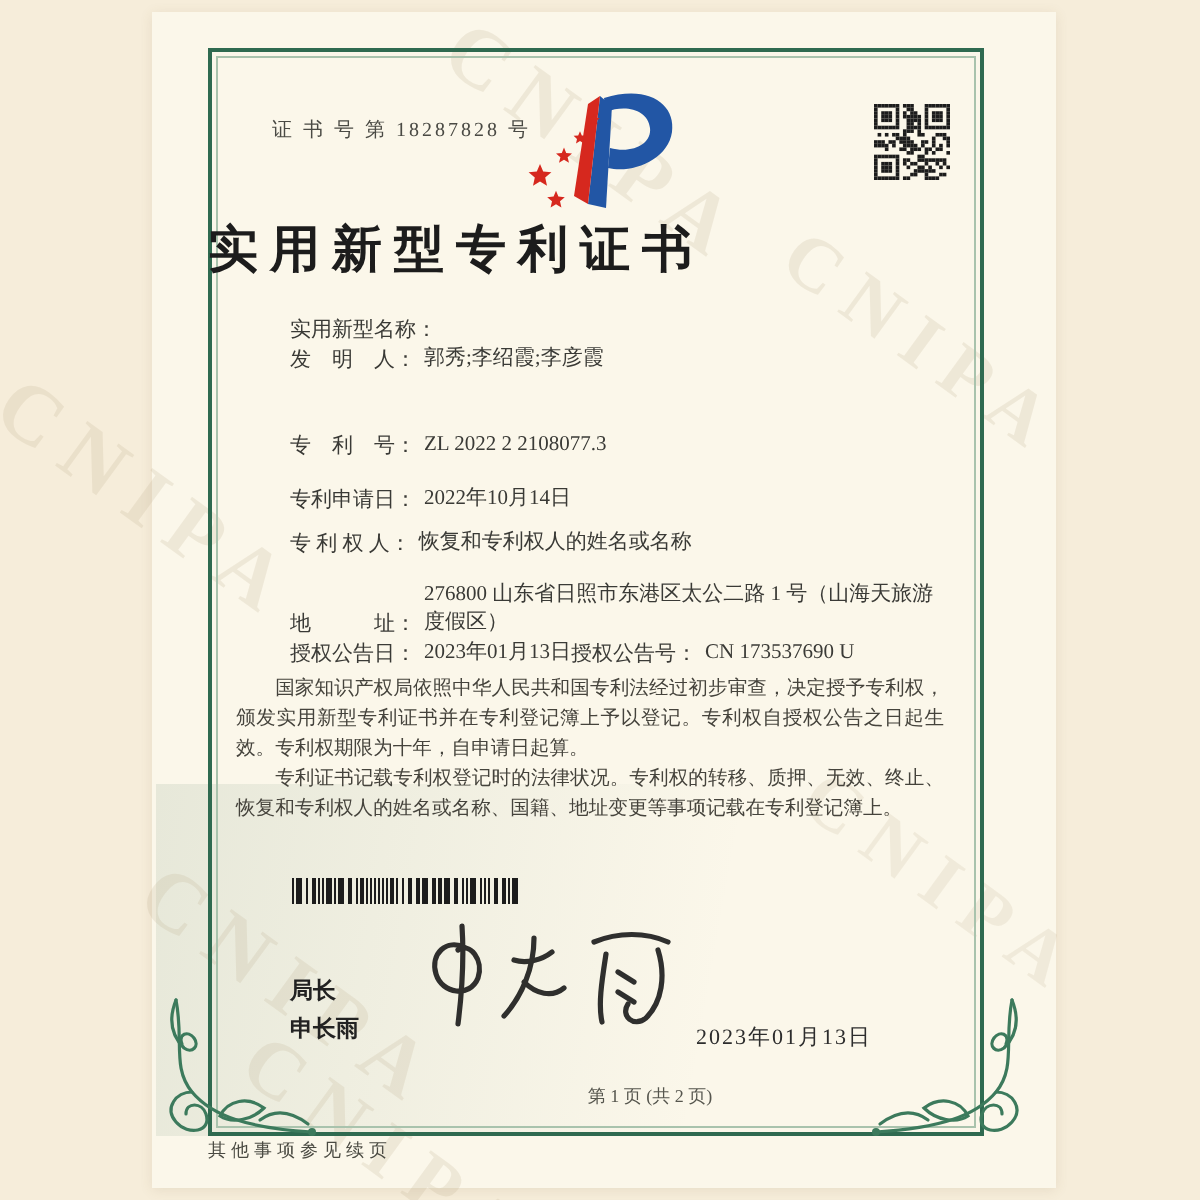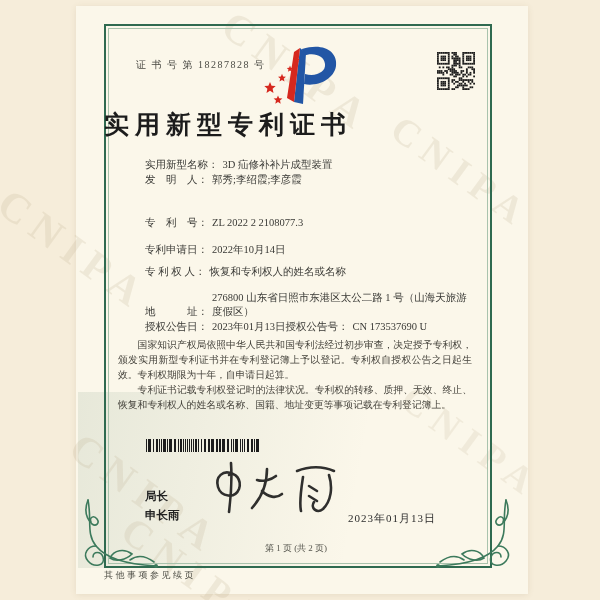--- a/index.html
+++ b/index.html
@@ -39,21 +39,21 @@
   .paras{position:absolute;left:118px;top:337px;width:354px;font-size:9.8px;
     line-height:15px;text-align:justify;color:#45433c;z-index:4;}
   .paras p{margin:0;text-indent:2em;}
   .barcode{position:absolute;left:146px;top:439px;width:114px;height:13px;z-index:4;}
   .signer{position:absolute;left:145px;top:487px;font-size:11.5px;font-weight:bold;
     line-height:19px;color:#222;z-index:4;}
   .signature{position:absolute;left:205px;top:458px;width:148px;height:60px;z-index:4;}
   .issue-date{position:absolute;left:348px;top:511px;font-size:11px;letter-spacing:1px;
     color:#2d2d2d;z-index:4;}
   .pagenote{position:absolute;left:104px;top:542px;width:384px;text-align:center;
-    font-size:9px;color:#56564e;z-index:4;}
+    font-size:9px;color:#56564e;z-index:4;padding-left:29px;}
   .footnote{position:absolute;left:104px;top:569px;width:384px;
     font-size:9px;letter-spacing:2.5px;color:#4a4a42;z-index:5;}
   .corner{position:absolute;top:498px;width:80px;height:76px;z-index:5;}
   .corner.left{left:80px;}
   .corner.right{left:434px;transform:scaleX(-1);}
 </style>
 </head>
 <body>
 
 <div class="paper"></div>
@@ -312,21 +312,20 @@
     <rect x="27.0" y="36.0" width="1.8" height="1.8" fill="#1c1c1c"></rect>
     <rect x="28.8" y="36.0" width="1.8" height="1.8" fill="#1c1c1c"></rect>
     <rect x="30.6" y="36.0" width="1.8" height="1.8" fill="#1c1c1c"></rect>
   </svg>
 
 <div class="title">实用新型专利证书</div>
 
 <div class="fields">
   <div class="frow" style="top:0">
     <span class="flabel">实用新型名称：</span>
-    <span class="fvalue">3D 疝修补补片成型装置</span>
   </div>
   <div class="frow" style="top:15px">
     <span class="flabel">发　明　人：</span>
     <span class="fvalue">郭秀;李绍霞;李彦霞</span>
   </div>
   <div class="frow" style="top:58px">
     <span class="flabel">专　利　号：</span>
     <span class="fvalue">ZL 2022 2 2108077.3</span>
   </div>
   <div class="frow" style="top:85px">

